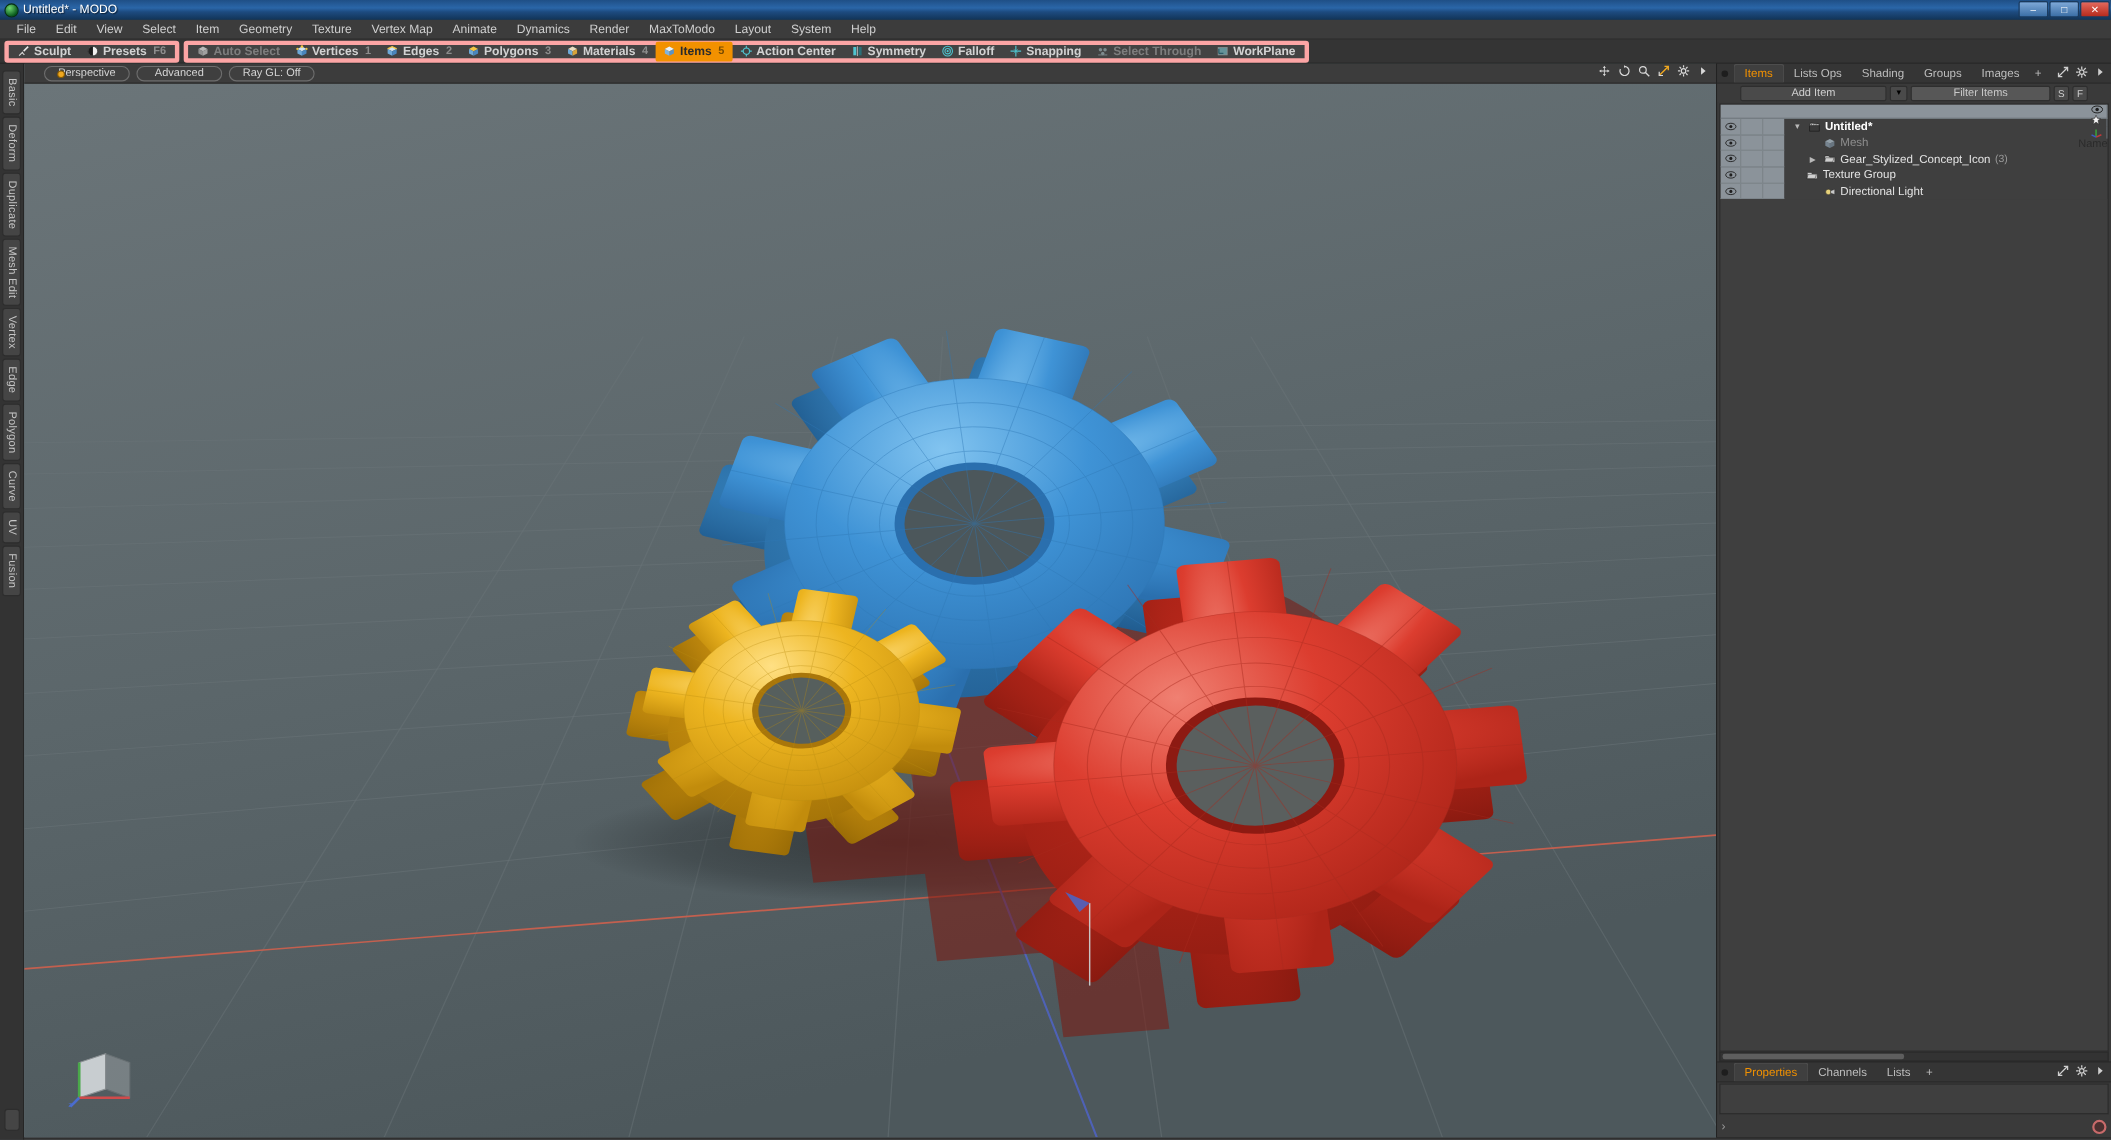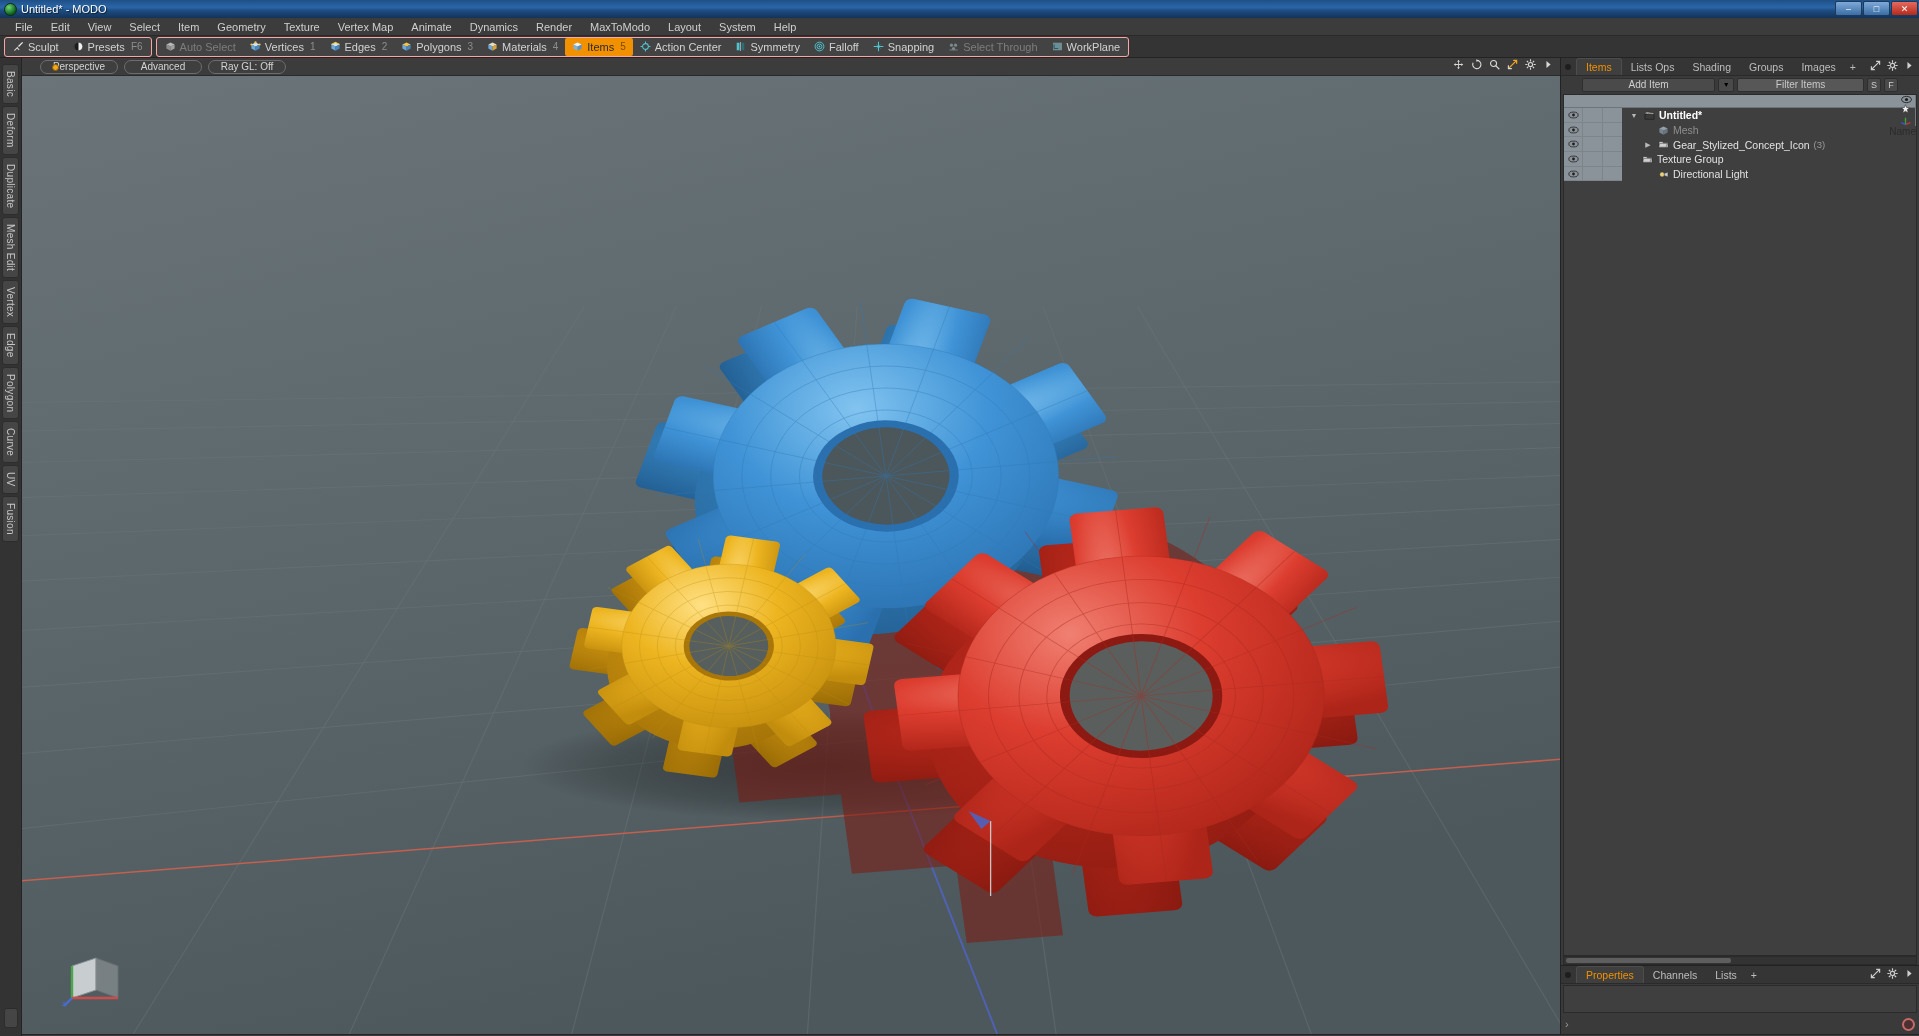--- a/index.html
+++ b/index.html
@@ -22,21 +22,21 @@
 
   
   .menubar{ height:18px; background:#3c3c3c; display:flex; align-items:center;
     padding-left:6px; border-bottom:1px solid #2a2a2a; }
   .menubar .mi{ color:#cfcfcf; font-size:11px; padding:1px 9px; }
 
   
   .modebar{ height:22px; background:#343434; display:flex; align-items:center;
     gap:4px; padding:1px 4px; border-bottom:1px solid #232323; }
   .tgroup{ display:flex; align-items:center; background:#434343;
-    border:1px solid #fca5a5; border-radius:3px; height:20px; padding:0 1px; }
+    border:4px solid #fca5a5; border-radius:3px; height:20px; padding:0 1px;font-weight:bold; }
   .tbtn{ display:flex; align-items:center; gap:4px; height:18px; padding:0 7px;
     color:#d2d2d2; font-size:11px; border-radius:2px; white-space:nowrap; }
   .tbtn.dim{ color:#7d7d7d;justify-content:space-between; }
   .tbtn.on{ background:#f29100; color:#2b2b2b; }
   .tbtn .num{ color:#8d8d8d; font-size:10px; margin-left:2px; }
   .tbtn.on .num{ color:#7a4c00; }
   .ic{ width:11px; height:11px; flex:none; display:block; }
 
   
   .main{ display:flex; height:976px; width:100%; }

